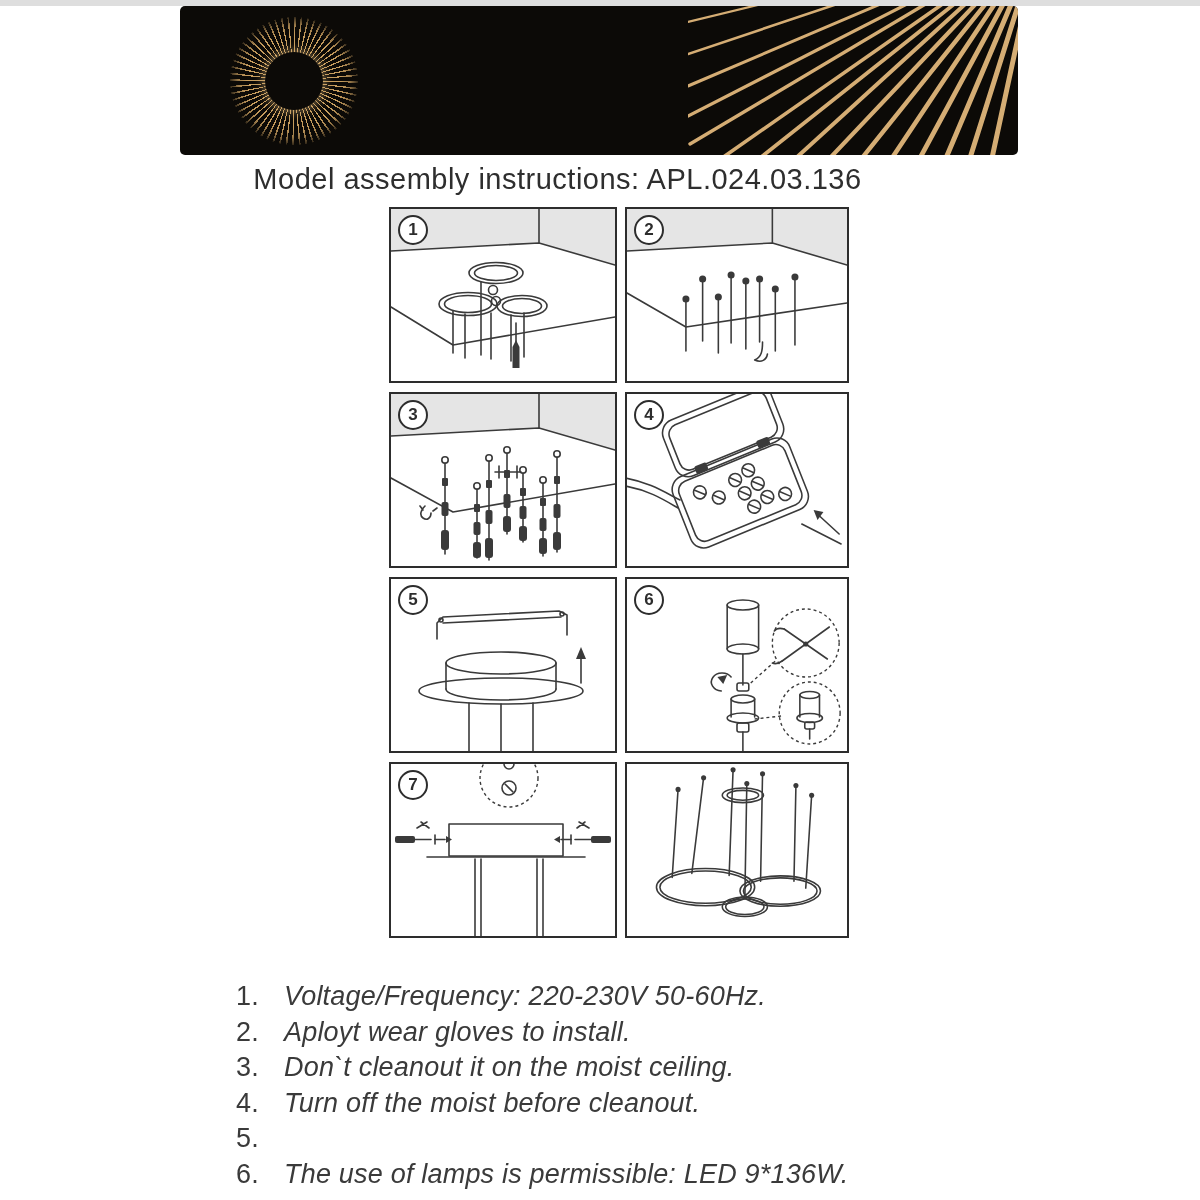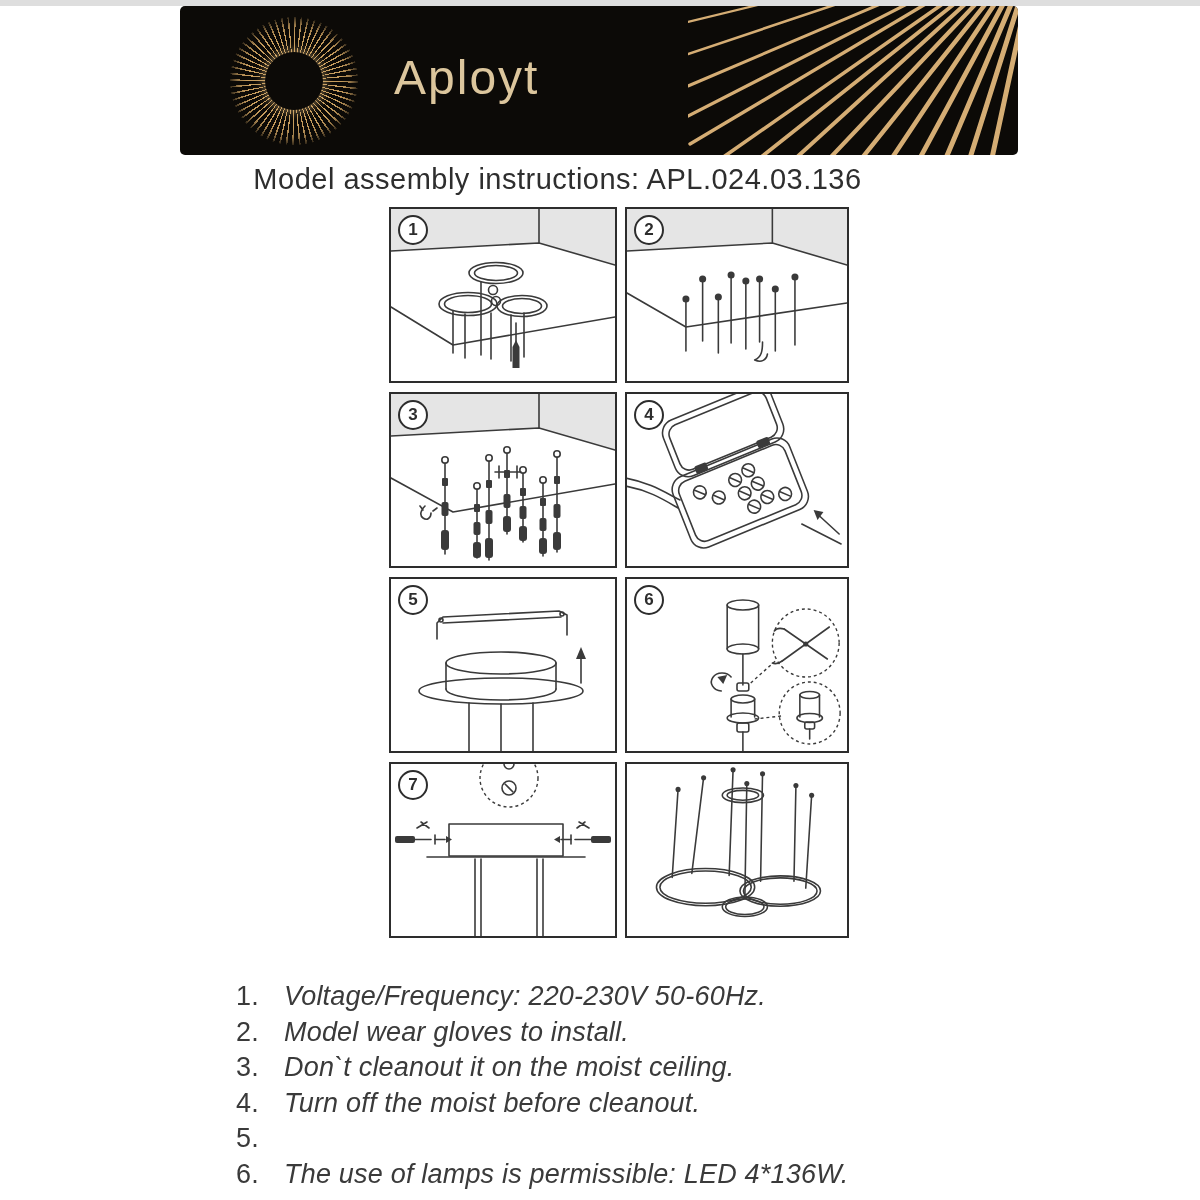--- a/index.html
+++ b/index.html
@@ -70,21 +70,20 @@
   .note-num{width:48px;flex:0 0 48px;}
   .note-text{flex:1;white-space:nowrap;font-style:italic;}
 </style>
 </head>
 <body>
 
 <div class="top-strip"></div>
 
 <div class="banner">
   <div class="starburst"></div>
-  <div class="brand">Aployt</div>
   <svg class="rayfan" viewBox="0 0 330 149">
     <g stroke="#d5ad74" stroke-linecap="round" fill="none">
       <line x1="352" y1="-70" x2="0" y2="16" stroke-width="2.2"></line>
       <line x1="352" y1="-70" x2="0" y2="48" stroke-width="2.6"></line>
       <line x1="352" y1="-70" x2="0" y2="80" stroke-width="3"></line>
       <line x1="352" y1="-70" x2="0" y2="110" stroke-width="3.2"></line>
       <line x1="352" y1="-70" x2="2" y2="138" stroke-width="3.4"></line>
       <line x1="352" y1="-70" x2="34" y2="152" stroke-width="3.6"></line>
       <line x1="352" y1="-70" x2="72" y2="152" stroke-width="3.8"></line>
       <line x1="352" y1="-70" x2="108" y2="152" stroke-width="4"></line>
@@ -400,30 +399,30 @@
   </div>
 </div>
 
 <div class="notes">
   <div class="note-row">
     <span class="note-num">1.</span>
     <span class="note-text">Voltage/Frequency: 220-230V 50-60Hz.</span>
   </div>
   <div class="note-row">
     <span class="note-num">2.</span>
-    <span class="note-text">Model wear gloves to install.</span>
+    <span class="note-text">Aployt wear gloves to install.</span>
   </div>
   <div class="note-row">
     <span class="note-num">3.</span>
     <span class="note-text">Don`t cleanout it on the moist ceiling.</span>
   </div>
   <div class="note-row">
     <span class="note-num">4.</span>
     <span class="note-text">Turn off the moist before cleanout.</span>
   </div>
   <div class="note-row">
     <span class="note-num">5.</span>
   </div>
   <div class="note-row">
     <span class="note-num">6.</span>
-    <span class="note-text">The use of lamps is permissible: LED 4*136W.</span>
+    <span class="note-text">The use of lamps is permissible: LED 9*136W.</span>
   </div>
 </div>
 
 </body></html>

